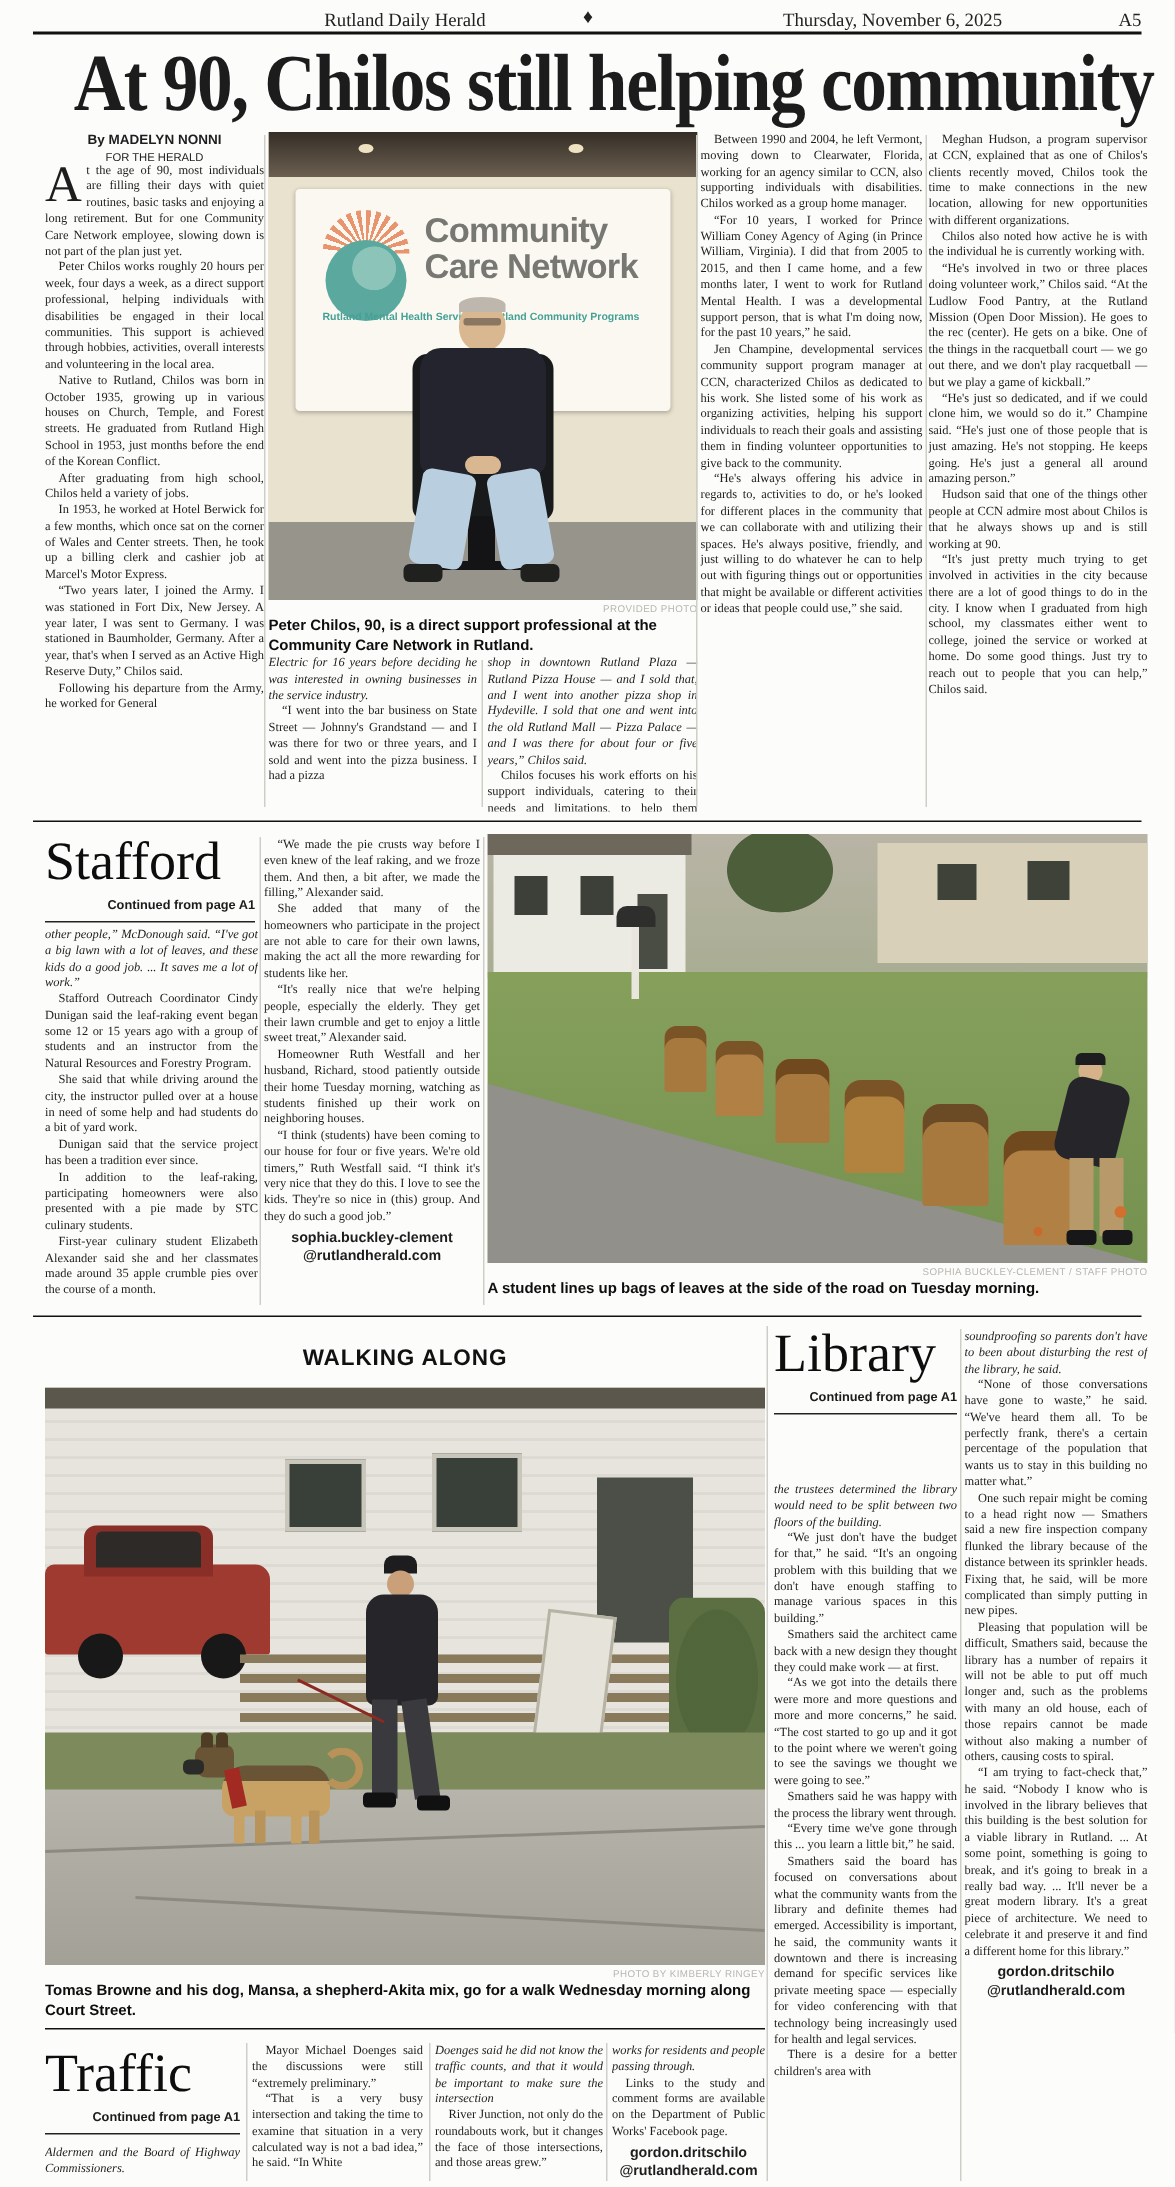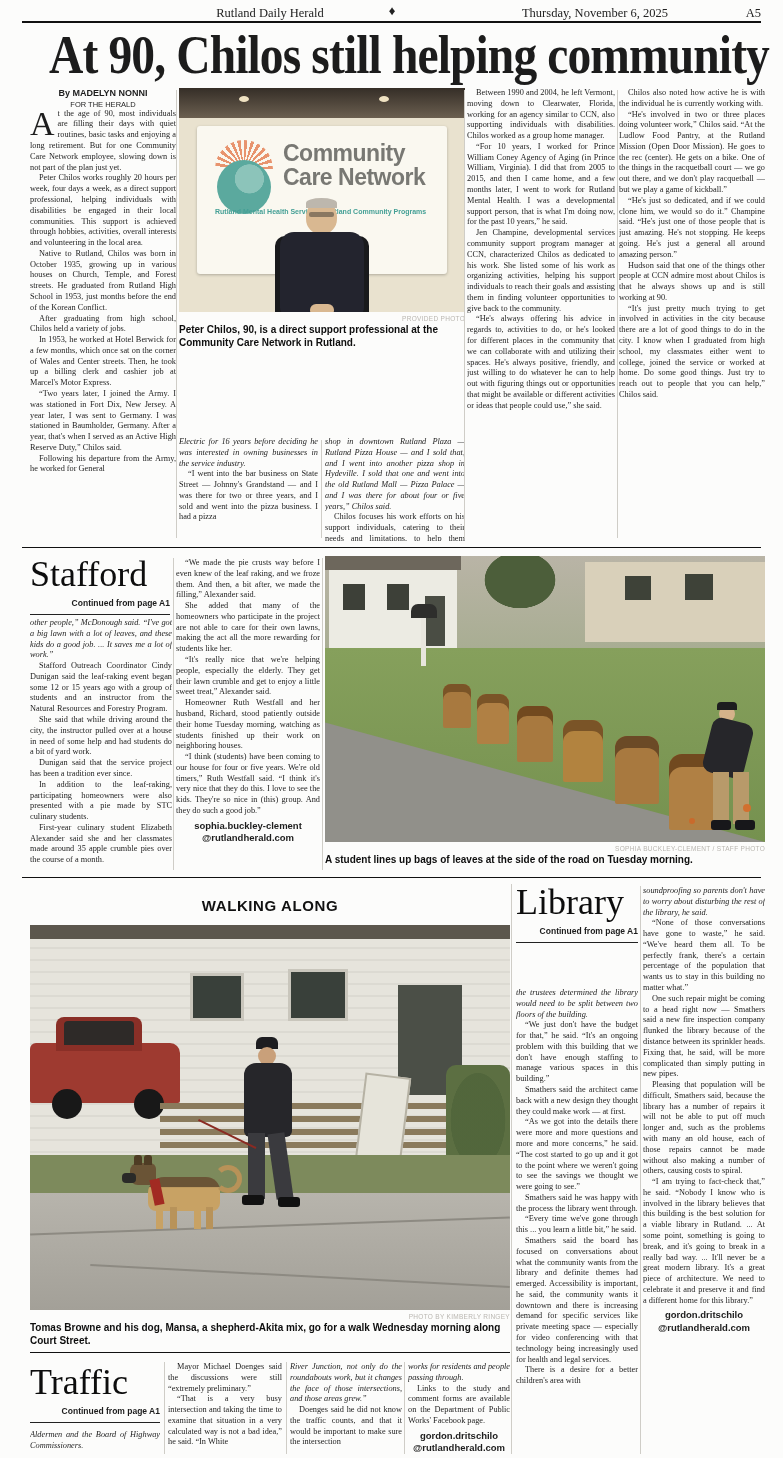--- a/index.html
+++ b/index.html
@@ -50,21 +50,21 @@
         <p>Peter Chilos works roughly 20 hours per week, four days a week, as a direct support professional, helping individuals with disabilities be engaged in their local communities. This support is achieved through hobbies, activities, overall interests and volunteering in the local area.</p>
         <p>Native to Rutland, Chilos was born in October 1935, growing up in various houses on Church, Temple, and Forest streets. He graduated from Rutland High School in 1953, just months before the end of the Korean Conflict.</p>
         <p>After graduating from high school, Chilos held a variety of jobs.</p>
         <p>In 1953, he worked at Hotel Berwick for a few months, which once sat on the corner of Wales and Center streets. Then, he took up a billing clerk and cashier job at Marcel's Motor Express.</p>
         <p>“Two years later, I joined the Army. I was stationed in Fort Dix, New Jersey. A year later, I was sent to Germany. I was stationed in Baumholder, Germany. After a year, that's when I served as an Active High Reserve Duty,” Chilos said.</p>
         <p>Following his departure from the Army, he worked for General</p>
       </div>
   </div>
 
   <div class="abs" style="left:179px;top:88px;width:286px;">
-    <div class="photo" style="width:286px;height:224px;">
+    <div class="photo" style="width:286px;height:312px;">
       <div class="ph" style="left:0;top:0;width:286px;height:30px;background:linear-gradient(#352e27,#6b5f50);"></div>
       <div class="ph" style="left:60px;top:8px;width:10px;height:6px;background:#efe2c2;border-radius:50%;"></div>
       <div class="ph" style="left:200px;top:8px;width:10px;height:6px;background:#efe2c2;border-radius:50%;"></div>
       <div class="ph" style="left:0;top:30px;width:286px;height:230px;background:#e9e2cf;"></div>
       <div class="ph" style="left:0;top:260px;width:286px;height:52px;background:#97948c;"></div>
 
       <div class="ph" style="left:18px;top:38px;width:250px;height:148px;background:#faf8f0;border-radius:3px;box-shadow:0 1px 3px rgba(0,0,0,.25);"></div>
       <div class="ph" style="left:36px;top:52px;width:58px;height:29px;border-radius:58px 58px 0 0;background:repeating-conic-gradient(from 262deg at 50% 100%, #e8946e 0 7deg, #faf8f0 7deg 14deg);"></div>
       <div class="ph" style="left:38px;top:72px;width:54px;height:54px;border-radius:50%;background:radial-gradient(circle at 60% 35%, #8cc4ba 0 30%, #5ba99e 31% 100%);"></div>
       <div class="ph" style="left:104px;top:54px;width:160px;font:bold 23px/1.02 'Liberation Sans',sans-serif;color:#787873;letter-spacing:-.5px;">Community</div>
@@ -104,20 +104,21 @@
   <div class="abs col" style="left:467px;top:88px;width:148px;height:452px;">
     <div>
         <p>Between 1990 and 2004, he left Vermont, moving down to Clearwater, Florida, working for an agency similar to CCN, also supporting individuals with disabilities. Chilos worked as a group home manager.</p>
         <p>“For 10 years, I worked for Prince William Coney Agency of Aging (in Prince William, Virginia). I did that from 2005 to 2015, and then I came home, and a few months later, I went to work for Rutland Mental Health. I was a developmental support person, that is what I'm doing now, for the past 10 years,” he said.</p>
         <p>Jen Champine, developmental services community support program manager at CCN, characterized Chilos as dedicated to his work. She listed some of his work as organizing activities, helping his support individuals to reach their goals and assisting them in finding volunteer opportunities to give back to the community.</p>
         <p>“He's always offering his advice in regards to, activities to do, or he's looked for different places in the community that we can collaborate with and utilizing their spaces. He's always positive, friendly, and just willing to do whatever he can to help out with figuring things out or opportunities that might be available or different activities or ideas that people could use,” she said.</p>
       </div>
   </div>
   <div class="abs col" style="left:619px;top:88px;width:146px;height:452px;">
     <div>
+        <p>Meghan Hudson, a program supervisor at CCN, explained that as one of Chilos's clients recently moved, Chilos took the time to make connections in the new location, allowing for new opportunities with different organizations.</p>
         <p>Chilos also noted how active he is with the individual he is currently working with.</p>
         <p>“He's involved in two or three places doing volunteer work,” Chilos said. “At the Ludlow Food Pantry, at the Rutland Mission (Open Door Mission). He goes to the rec (center). He gets on a bike. One of the things in the racquetball court — we go out there, and we don't play racquetball — but we play a game of kickball.”</p>
         <p>“He's just so dedicated, and if we could clone him, we would so do it.” Champine said. “He's just one of those people that is just amazing. He's not stopping. He keeps going. He's just a general all around amazing person.”</p>
         <p>Hudson said that one of the things other people at CCN admire most about Chilos is that he always shows up and is still working at 90.</p>
         <p>“It's just pretty much trying to get involved in activities in the city because there are a lot of good things to do in the city. I know when I graduated from high school, my classmates either went to college, joined the service or worked at home. Do some good things. Just try to reach out to people that you can help,” Chilos said.</p>
       </div>
   </div>
 
   <div class="vsep" style="left:176px;top:90px;height:448px;"></div>
   <div class="vsep" style="left:464px;top:90px;height:448px;"></div>
@@ -262,21 +263,21 @@
         <p>Smathers said the architect came back with a new design they thought they could make work — at first.</p>
         <p>“As we got into the details there were more and more questions and more and more concerns,” he said. “The cost started to go up and it got to the point where we weren't going to see the savings we thought we were going to see.”</p>
         <p>Smathers said he was happy with the process the library went through.</p>
         <p>“Every time we've gone through this ... you learn a little bit,” he said.</p>
         <p>Smathers said the board has focused on conversations about what the community wants from the library and definite themes had emerged. Accessibility is important, he said, the community wants it downtown and there is increasing demand for specific services like private meeting space — especially for video conferencing with that technology being increasingly used for health and legal services.</p>
         <p>There is a desire for a better children's area with</p>
       </div>
   </div>
   <div class="abs col flow" style="left:643px;top:886px;width:122px;height:572px;">
     <div>
-        <p>soundproofing so parents don't have to worry about disturbing the rest of the library, he said.</p>
+        <p>soundproofing so parents don't have to been about disturbing the rest of the library, he said.</p>
         <p>“None of those conversations have gone to waste,” he said. “We've heard them all. To be perfectly frank, there's a certain percentage of the population that wants us to stay in this building no matter what.”</p>
         <p>One such repair might be coming to a head right now — Smathers said a new fire inspection company flunked the library because of the distance between its sprinkler heads. Fixing that, he said, will be more complicated than simply putting in new pipes.</p>
         <p>Pleasing that population will be difficult, Smathers said, because the library has a number of repairs it will not be able to put off much longer and, such as the problems with many an old house, each of those repairs cannot be made without also making a number of others, causing costs to spiral.</p>
         <p>“I am trying to fact-check that,” he said. “Nobody I know who is involved in the library believes that this building is the best solution for a viable library in Rutland. ... At some point, something is going to break, and it's going to break in a really bad way. ... It'll never be a great modern library. It's a great piece of architecture. We need to celebrate it and preserve it and find a different home for this library.”</p>
       </div>
     <div class="sig">
       <span>gordon.dritschilo</span>
       <span>@rutlandherald.com</span>
     </div>
   </div>
@@ -294,22 +295,22 @@
       </div>
   </div>
   <div class="abs col" style="left:168px;top:1362px;width:114px;height:96px;">
     <div>
         <p>Mayor Michael Doenges said the discussions were still “extremely preliminary.”</p>
         <p>“That is a very busy intersection and taking the time to examine that situation in a very calculated way is not a bad idea,” he said. “In White</p>
       </div>
   </div>
   <div class="abs col flow" style="left:290px;top:1362px;width:112px;height:96px;">
     <div>
+        <p>Doenges said he did not know the traffic counts, and that it would be important to make sure the intersection</p>
         <p>River Junction, not only do the roundabouts work, but it changes the face of those intersections, and those areas grew.”</p>
-        <p>Doenges said he did not know the traffic counts, and that it would be important to make sure the intersection</p>
       </div>
   </div>
   <div class="abs col flow" style="left:408px;top:1362px;width:102px;height:96px;">
     <div>
         <p>works for residents and people passing through.</p>
         <p>Links to the study and comment forms are available on the Department of Public Works' Facebook page.</p>
       </div>
     <div class="sig">
       <span>gordon.dritschilo</span>
       <span>@rutlandherald.com</span>

